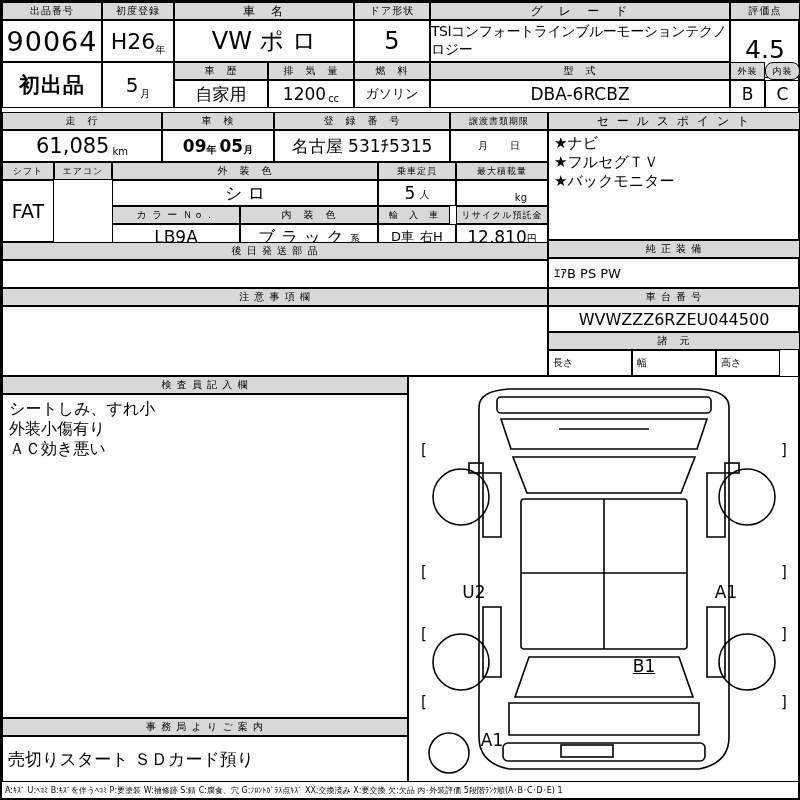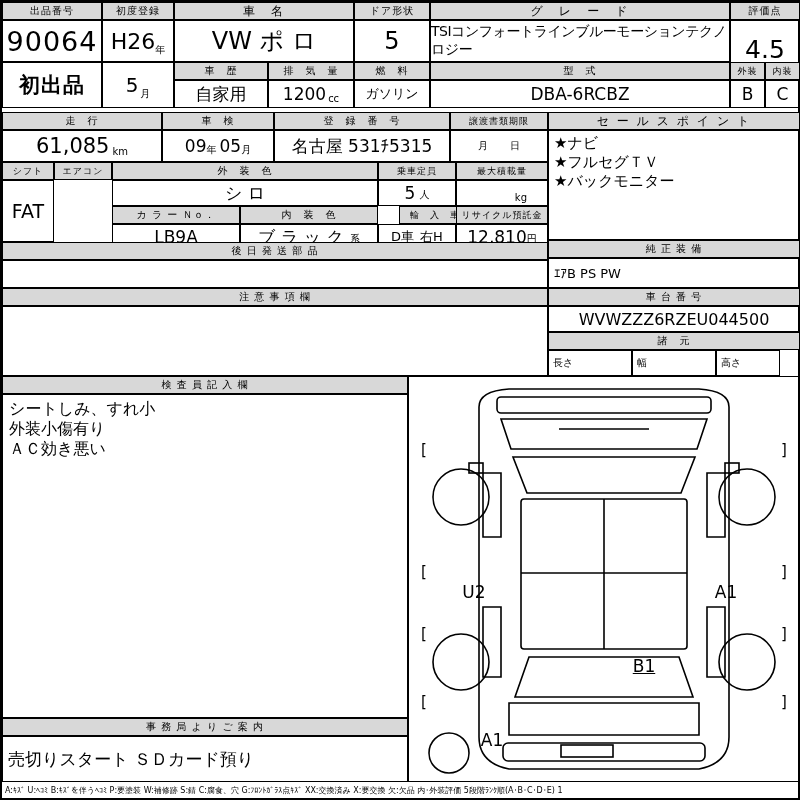--- a/index.html
+++ b/index.html
@@ -59,21 +59,21 @@
   </div>
   <div class="cell b" style="left:728px;top:18px;width:70px;height:58px;">
     <span style="font-size:25px;">4.5</span>
   </div>
 
   <div class="cell b hdr-sm" style="left:172px;top:60px;width:94px;height:18px;">車　歴</div>
   <div class="cell b hdr-sm" style="left:266px;top:60px;width:86px;height:18px;">排　気　量</div>
   <div class="cell b hdr-sm" style="left:352px;top:60px;width:76px;height:18px;">燃　料</div>
   <div class="cell b hdr-sm" style="left:428px;top:60px;width:300px;height:18px;">型　式</div>
   <div class="cell b hdr-sm" style="left:728px;top:60px;width:35px;height:18px;font-size:9px;">外装</div>
-  <div class="cell b hdr-sm" style="left:763px;top:60px;width:35px;height:18px;font-size:9px;">内装</div>
+  <div class="cell b hdr-sm" style="left:763px;top:60px;width:35px;height:18px;font-size:9px;border-radius:8px;">内装</div>
 
   <div class="cell b bold" style="left:0;top:60px;width:100px;height:46px;">
     <span style="font-size:21px;letter-spacing:1px;">初出品</span>
   </div>
   <div class="cell b" style="left:100px;top:60px;width:72px;height:46px;">
     <span style="font-size:20px;">5</span>
     <span class="sub" style="align-self:flex-end;padding-bottom:6px;padding-left:2px;">月</span>
   </div>
   <div class="cell b val" style="left:172px;top:78px;width:94px;height:28px;">自家用</div>
   <div class="cell b" style="left:266px;top:78px;width:86px;height:28px;">
@@ -87,21 +87,21 @@
 
   <div class="cell b hdr-sm" style="left:0;top:110px;width:160px;height:18px;">走　行</div>
   <div class="cell b hdr-sm" style="left:160px;top:110px;width:112px;height:18px;">車　検</div>
   <div class="cell b hdr-sm" style="left:272px;top:110px;width:176px;height:18px;">登　録　番　号</div>
   <div class="cell b hdr-sm" style="left:448px;top:110px;width:98px;height:18px;font-size:9px;">譲渡書類期限</div>
 
   <div class="cell b" style="left:0;top:128px;width:160px;height:32px;">
     <span style="font-size:21px;">61,085</span>
     <span class="sub" style="align-self:flex-end;padding-bottom:4px;padding-left:3px;">km</span>
   </div>
-  <div class="cell b" style="left:160px;top:128px;width:112px;height:32px;">
+  <div class="cell b" style="left:160px;top:128px;width:112px;height:32px;font-weight:bold;">
     <span style="font-size:17px;">09</span>
     <span class="sub" style="align-self:flex-end;padding-bottom:4px;">年</span>
     <span style="font-size:17px;padding-left:3px;">05</span>
     <span class="sub" style="align-self:flex-end;padding-bottom:4px;">月</span>
   </div>
   <div class="cell b val" style="left:272px;top:128px;width:176px;height:32px;">名古屋 531ﾁ5315</div>
   <div class="cell b" style="left:448px;top:128px;width:98px;height:32px;">
     <span class="sub" style="padding-right:22px;">月</span>
     <span class="sub">日</span>
   </div>
@@ -126,21 +126,21 @@
   <div class="cell b" style="left:376px;top:178px;width:78px;height:26px;">
     <span class="val">5</span>
     <span class="sub" style="align-self:flex-end;padding-bottom:3px;padding-left:4px;">人</span>
   </div>
   <div class="cell b" style="left:454px;top:178px;width:92px;height:26px;">
     <span class="sub" style="align-self:flex-end;padding-bottom:2px;padding-right:20px;width:100%;text-align:right;">kg</span>
   </div>
 
   <div class="cell b hdr-sm" style="left:110px;top:204px;width:128px;height:18px;">カ ラ ー Ｎｏ．</div>
   <div class="cell b hdr-sm" style="left:238px;top:204px;width:138px;height:18px;">内　装　色</div>
-  <div class="cell b hdr-sm" style="left:397px;top:204px;width:72px;height:18px;font-size:9px;">輸　入　車</div>
+  <div class="cell b hdr-sm" style="left:376px;top:204px;width:72px;height:18px;font-size:9px;">輸　入　車</div>
   <div class="cell b hdr-sm" style="left:454px;top:204px;width:92px;height:18px;font-size:9px;">リサイクル預託金</div>
 
   <div class="cell b val" style="left:110px;top:222px;width:128px;height:26px;">LB9A</div>
   <div class="cell b" style="left:238px;top:222px;width:138px;height:26px;">
     <span class="val">ブ ラ ッ ク</span>
     <span class="sub" style="align-self:flex-end;padding-bottom:3px;padding-left:6px;">系</span>
   </div>
   <div class="cell b" style="left:376px;top:222px;width:78px;height:26px;">
     <span class="val-sm">D車</span>
     <span class="val-sm" style="padding-left:6px;">右H</span>

